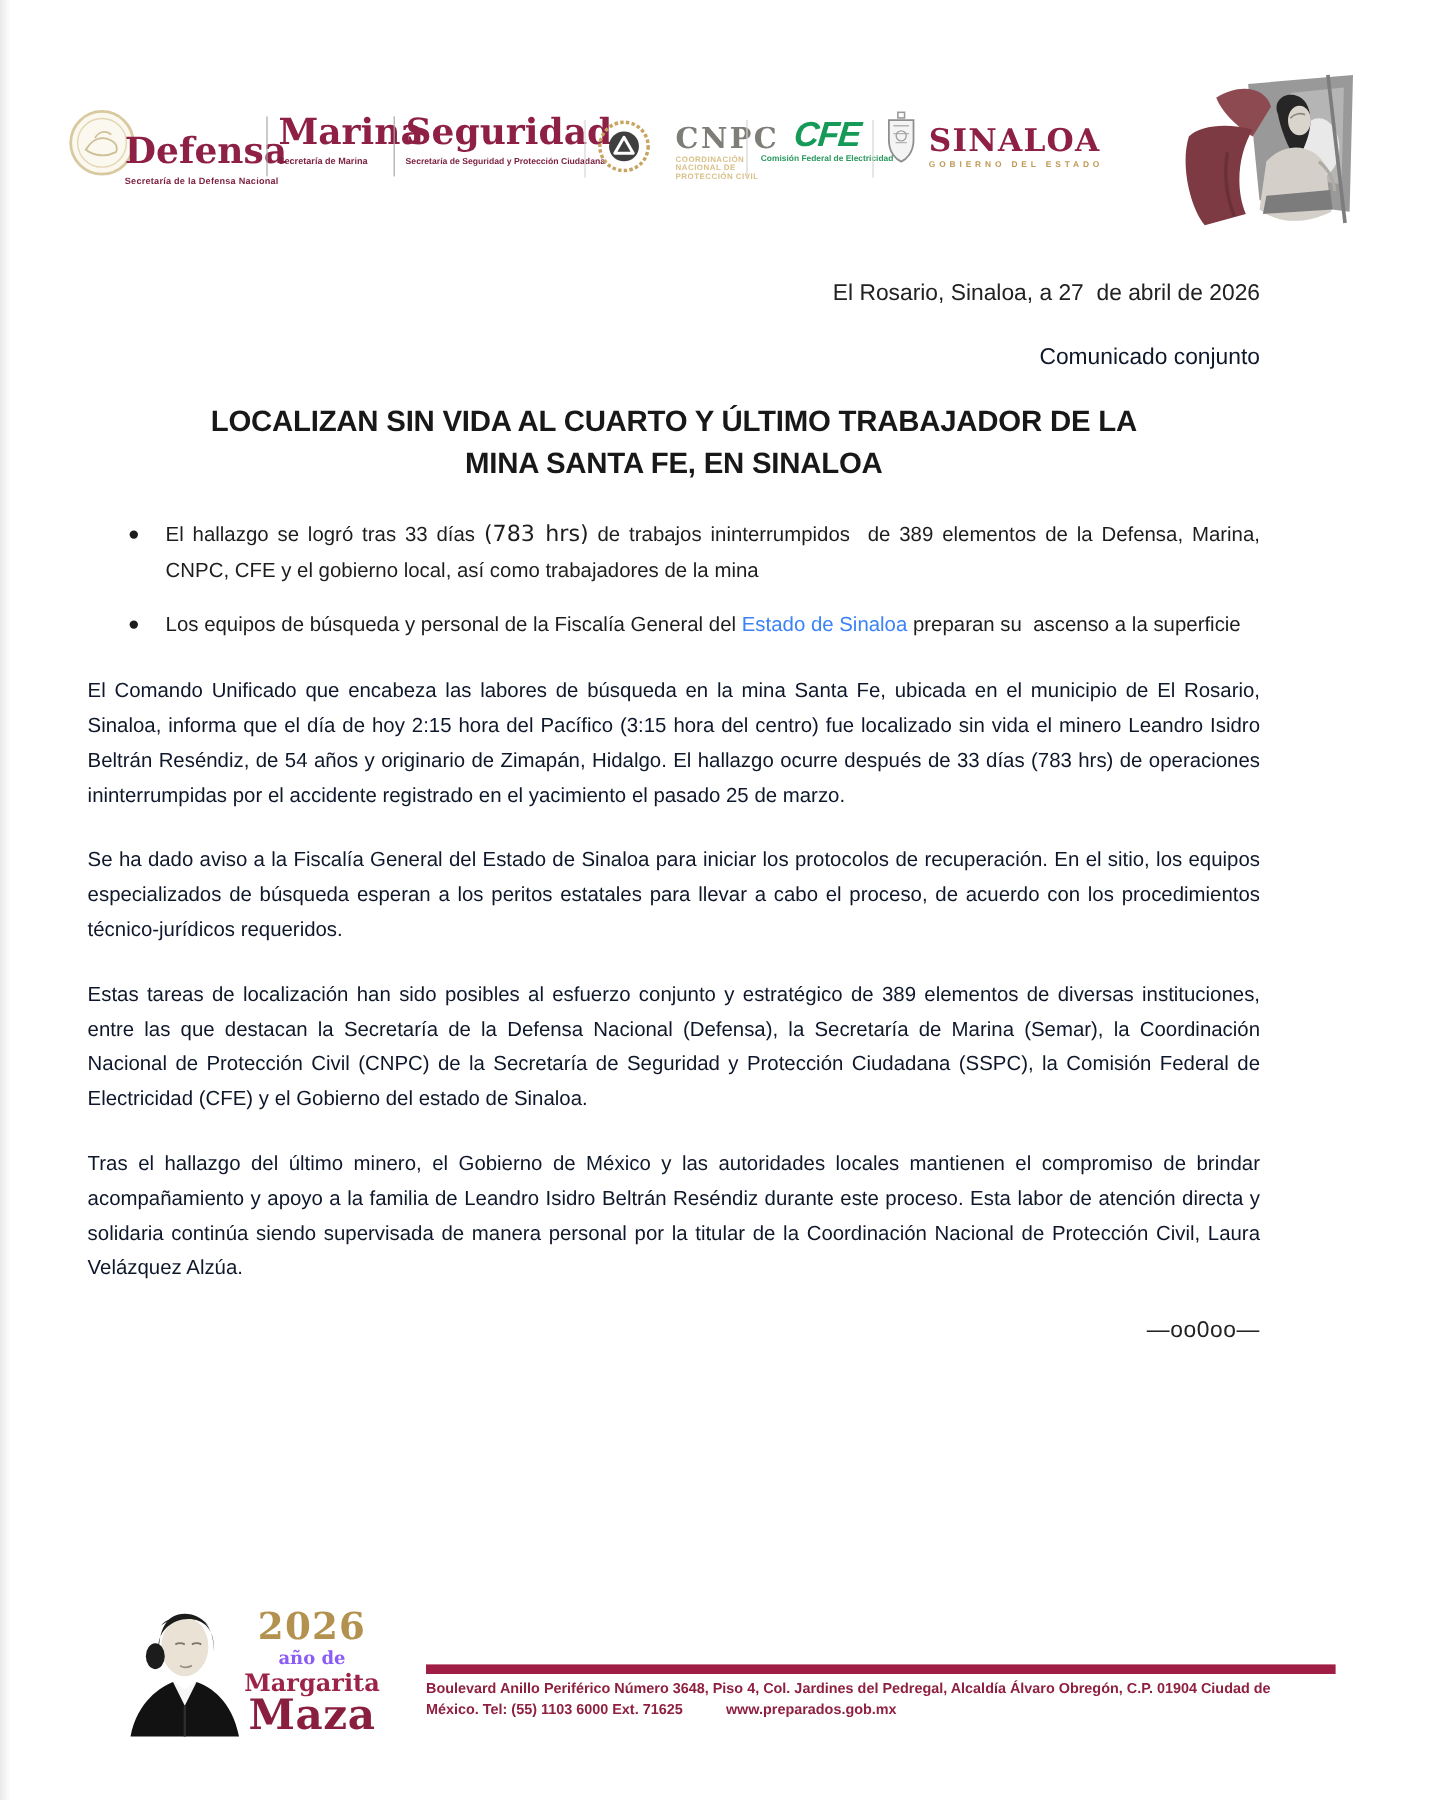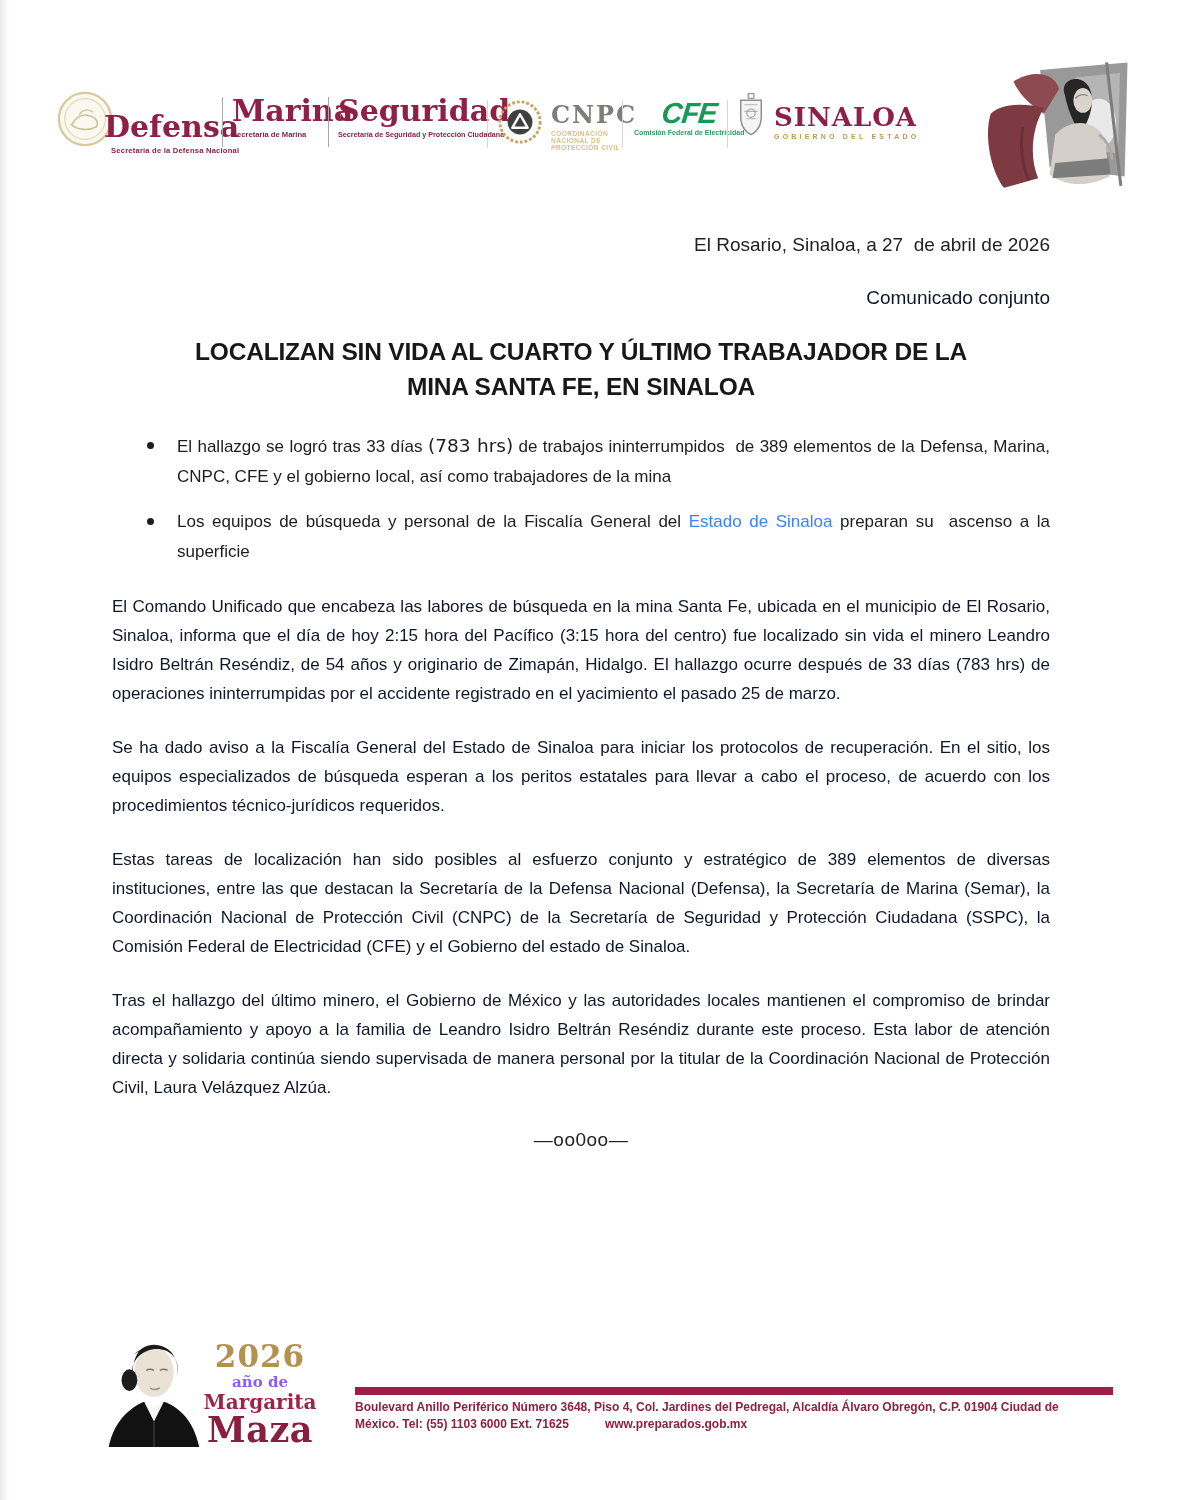--- a/index.html
+++ b/index.html
@@ -16,71 +16,71 @@
   
   .header { position:relative; width:1200px; height:212px; }
   .gov-word { font-family:"DejaVu Serif","Liberation Serif",serif; font-weight:bold; color:#8e1f45; }
   .gov-sub  { font-weight:bold; color:#7c1f41; }
   .vdiv { position:absolute; width:1px; background:#a9a9a9; }
   .vdiv.light { background:#d6d6d6; }
 
   .defensa-emblem { position:absolute; left:56px; top:90px; }
   .defensa-block  { position:absolute; left:104px; top:95px;margin-top:16px; }
   .defensa-block .gov-word { font-size:30px; line-height:32px; }
-  .defensa-block .gov-sub  { font-size:7.6px; margin-top:3px; letter-spacing:.2px;text-align:right; }
+  .defensa-block .gov-sub  { font-size:7.6px; margin-top:3px; letter-spacing:.2px; }
 
   .marina-block { position:absolute; left:232px; top:95px; }
   .marina-block .gov-word { font-size:30px; line-height:32px; }
   .marina-block .gov-sub  { font-size:7.6px; margin-top:3px; }
 
   .seguridad-block { position:absolute; left:338px; top:95px; }
   .seguridad-block .gov-word { font-size:30px; line-height:32px; }
   .seguridad-block .gov-sub  { font-size:7.2px; margin-top:3px; }
 
-  .cnpc-block { position:absolute; left:497px; top:99px; display:flex; align-items:flex-start; }
+  .cnpc-block { position:absolute; left:497px; top:99px; display:flex; align-items:flex-start;gap:12px; }
   .cnpc-text { margin-left:8px; padding-top:4px; }
   .cnpc-title { font-family:"DejaVu Serif","Liberation Serif",serif; font-weight:bold;
                 color:#7f7d78; font-size:24px; letter-spacing:2px; line-height:24px; }
   .cnpc-sub { color:#d9c089; font-weight:bold; font-size:6.6px; width:96px; margin-top:3px; letter-spacing:.4px; }
 
   .cfe-block { position:absolute; left:634px; top:99px; text-align:center; }
   .cfe-title { font-style:italic; font-weight:bold; color:#169a58; font-size:29px; line-height:28px;
                transform:skewX(-6deg); letter-spacing:-1px; }
   .cfe-sub   { color:#2a9a5d; font-weight:bold; font-size:7px; margin-top:2px; }
 
   .sinaloa-block { position:absolute; left:737px; top:92px; display:flex; align-items:center; }
   .sinaloa-text { margin-left:9px; padding-top:8px; }
   .sinaloa-title { font-family:"DejaVu Serif","Liberation Serif",serif; font-weight:bold;
                    color:#8e1f45; font-size:26px; line-height:26px; letter-spacing:1px; }
   .sinaloa-sub { color:#bf9a56; font-weight:bold; font-size:7px; letter-spacing:3.2px; margin-top:3px; }
 
   .flag-woman { position:absolute; left:985px; top:58px; }
 
   
-  .letter-col { padding:0 150px 0 112px; }
+  .letter-col { padding:0 150px 0 73px; }
   .dateline { margin-top:22px; text-align:right; font-size:19px; color:#222; white-space:pre-wrap; }
   .doctype  { margin-top:31px; text-align:right; font-size:19px; color:#0f172a; }
 
   .doc-title { margin-top:25px; text-align:center; font-weight:bold; color:#181818;
                font-size:24.5px; line-height:35px; letter-spacing:-0.2px; }
 
   
   .bullets { margin-top:27px; padding-left:35px; }
   .bullet-item { display:flex; margin-bottom:15px; }
   .bullet-dot { flex:0 0 auto; width:7px; height:7px; border-radius:50%; background:#1d1d1d;
                 margin-top:11px; margin-right:23px; }
   .bullet-text { flex:1 1 auto; font-size:17px; line-height:30px; text-align:justify;
                  color:#1d1d1d; white-space:pre-wrap; }
   .bullet-emph { font-family:"DejaVu Sans","Liberation Sans",sans-serif; font-size:18.5px; }
   .bullet-gray { color:#3b82f6; }
 
   
   .body-par { margin-top:25px; font-size:17px; line-height:29px; text-align:justify;
               color:#0f172a; white-space:pre-wrap; }
-  .separator { margin-top:27px; text-align:center; font-size:19px; color:#222; letter-spacing:.5px; }
+  .separator { margin-top:27px; text-align:right; font-size:19px; color:#222; letter-spacing:.5px; }
 
   
   .footer-portrait { position:absolute; left:95px; top:1327px; }
   .year-block { position:absolute; left:200px; top:1340px; width:120px; text-align:center;
                 font-family:"DejaVu Serif","Liberation Serif",serif; font-weight:bold; }
   .year-num   { font-size:31px; color:#b3924f; letter-spacing:1px; line-height:32px; }
   .year-cap   { font-size:15px; color:#8b5cf6; line-height:16px; margin-top:2px; }
   .year-name1 { font-size:20px; color:#9d2449; line-height:21px; margin-top:2px; }
   .year-name2 { font-size:35px; color:#8a1e3e; line-height:34px; letter-spacing:.5px; }
 

